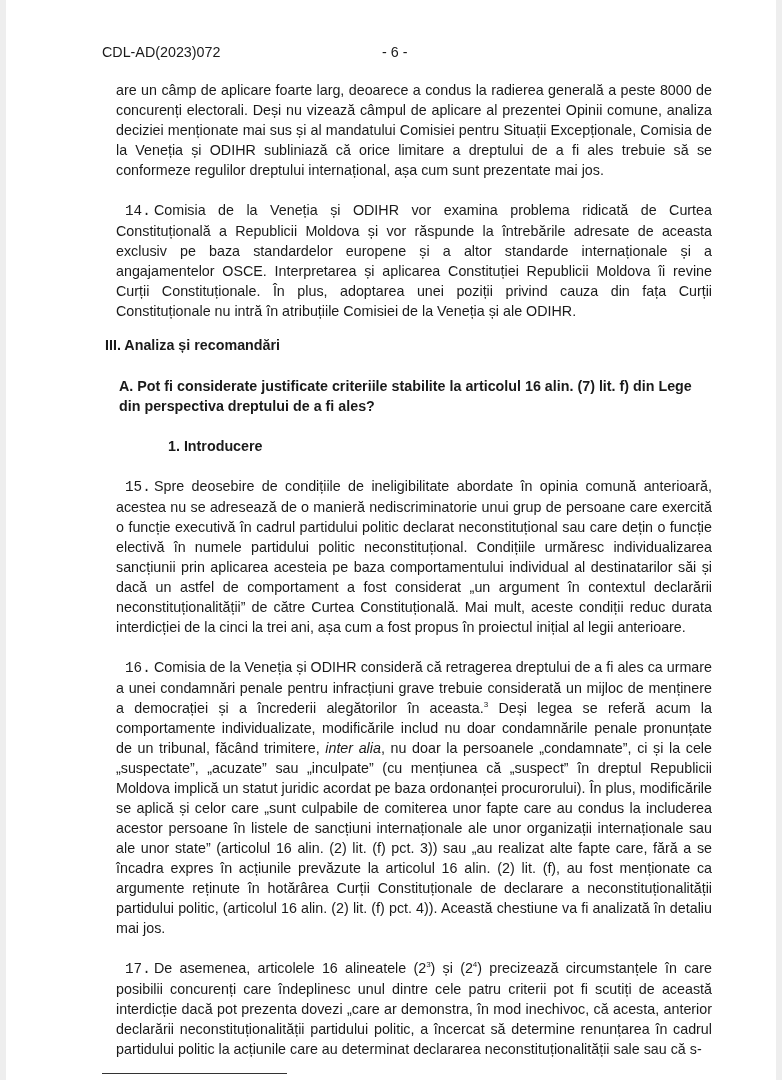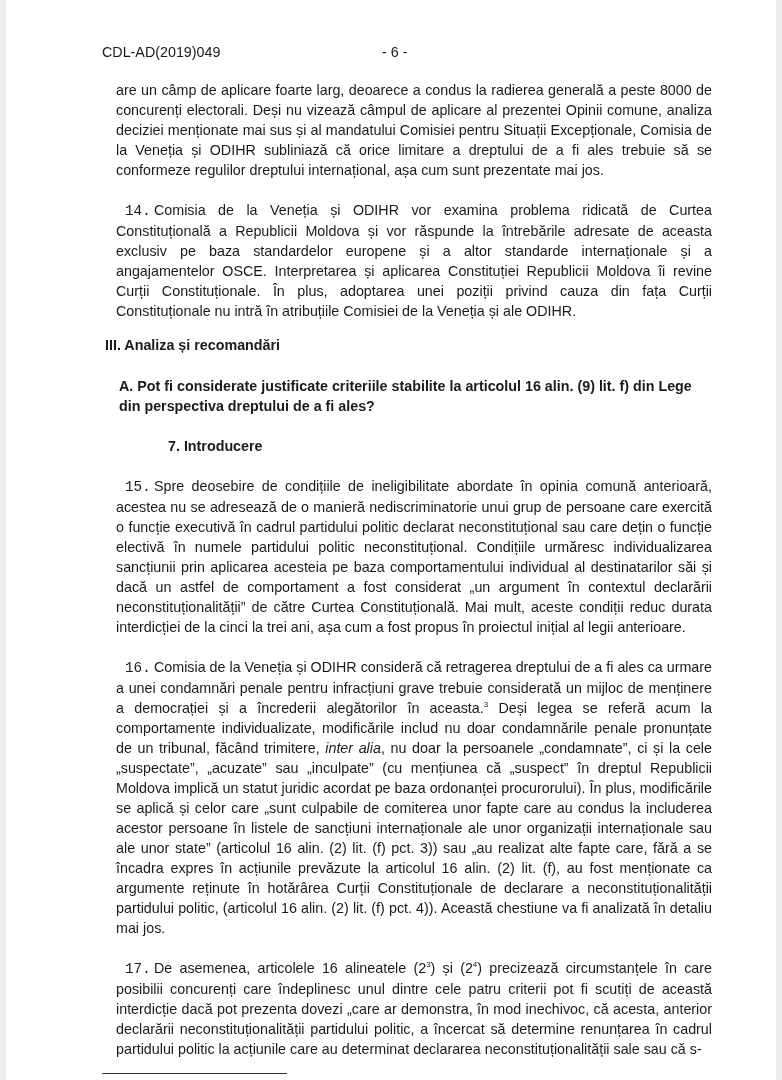--- a/index.html
+++ b/index.html
@@ -29,33 +29,33 @@
   sup { font-size: 8px; vertical-align: super; line-height: 0; }
   .footnote-rule { width: 185px; height: 1px; background: #333; margin-top: 12px; }
 </style>
 </head>
 <body>
 
 <div class="page">
   <div class="content">
 
     <div class="header">
-      <span class="doc-id">CDL-AD(2019)049</span>
+      <span class="doc-id">CDL-AD(2023)072</span>
       <span class="page-num">- 6 -</span>
     </div>
 
     <p>are un câmp de aplicare foarte larg, deoarece a condus la radierea generală a peste 8000 de concurenți electorali. Deși nu vizează câmpul de aplicare al prezentei Opinii comune, analiza deciziei menționate mai sus și al mandatului Comisiei pentru Situații Excepționale, Comisia de la Veneția și ODIHR subliniază că orice limitare a dreptului de a fi ales trebuie să se conformeze regulilor dreptului internațional, așa cum sunt prezentate mai jos.</p>
 
     <p class="para">
       <span class="num">14.</span><span>Comisia de la Veneția și ODIHR vor examina problema ridicată de Curtea Constituțională a Republicii Moldova și vor răspunde la întrebările adresate de aceasta exclusiv pe baza standardelor europene și a altor standarde internaționale și a angajamentelor OSCE. Interpretarea și aplicarea Constituției Republicii Moldova îi revine Curții Constituționale. În plus, adoptarea unei poziții privind cauza din fața Curții Constituționale nu intră în atribuțiile Comisiei de la Veneția și ale ODIHR.</span>
     </p>
 
     <div class="section-head">III. Analiza și recomandări</div>
-    <p class="subsection-head">A. Pot fi considerate justificate criteriile stabilite la articolul 16 alin. (9) lit. f) din Lege din perspectiva dreptului de a fi ales?</p>
-    <div class="subsub-head">7. Introducere</div>
+    <p class="subsection-head">A. Pot fi considerate justificate criteriile stabilite la articolul 16 alin. (7) lit. f) din Lege din perspectiva dreptului de a fi ales?</p>
+    <div class="subsub-head">1. Introducere</div>
 
     <p class="para">
       <span class="num">15.</span><span>Spre deosebire de condițiile de ineligibilitate abordate în opinia comună anterioară, acestea nu se adresează de o manieră nediscriminatorie unui grup de persoane care exercită o funcție executivă în cadrul partidului politic declarat neconstituțional sau care dețin o funcție electivă în numele partidului politic neconstituțional. Condițiile urmăresc individualizarea sancțiunii prin aplicarea acesteia pe baza comportamentului individual al destinatarilor săi și dacă un astfel de comportament a fost considerat „un argument în contextul declarării neconstituționalității” de către Curtea Constituțională. Mai mult, aceste condiții reduc durata interdicției de la cinci la trei ani, așa cum a fost propus în proiectul inițial al legii anterioare.</span>
     </p>
 
     <p class="para">
       <span class="num">16.</span><span>Comisia de la Veneția și ODIHR consideră că retragerea dreptului de a fi ales ca urmare a unei condamnări penale pentru infracțiuni grave trebuie considerată un mijloc de menținere a democrației și a încrederii alegătorilor în aceasta.</span><sup>3</sup><span> Deși legea se referă acum la comportamente individualizate, modificările includ nu doar condamnările penale pronunțate de un tribunal, făcând trimitere, </span><em>inter alia</em><span>, nu doar la persoanele „condamnate”, ci și la cele „suspectate”, „acuzate” sau „inculpate” (cu mențiunea că „suspect” în dreptul Republicii Moldova implică un statut juridic acordat pe baza ordonanței procurorului). În plus, modificările se aplică și celor care „sunt culpabile de comiterea unor fapte care au condus la includerea acestor persoane în listele de sancțiuni internaționale ale unor organizații internaționale sau ale unor state” (articolul 16 alin. (2) lit. (f) pct. 3)) sau „au realizat alte fapte care, fără a se încadra expres în acțiunile prevăzute la articolul 16 alin. (2) lit. (f), au fost menționate ca argumente reținute în hotărârea Curții Constituționale de declarare a neconstituționalității partidului politic, (articolul 16 alin. (2) lit. (f) pct. 4)). Această chestiune va fi analizată în detaliu mai jos.</span>
     </p>
 
     <p class="para">

